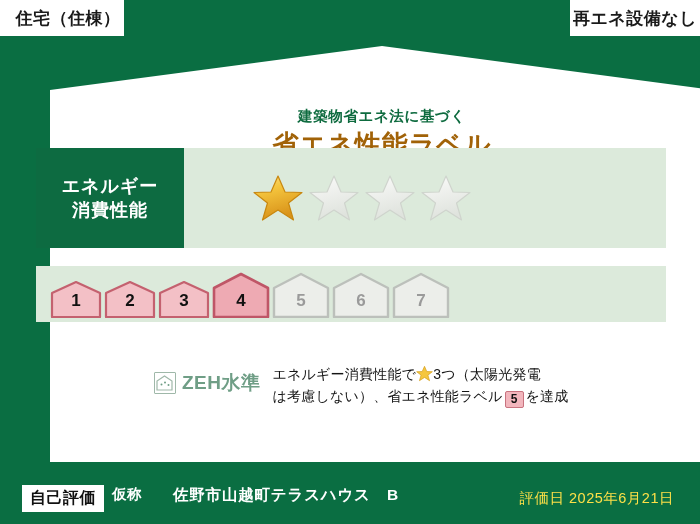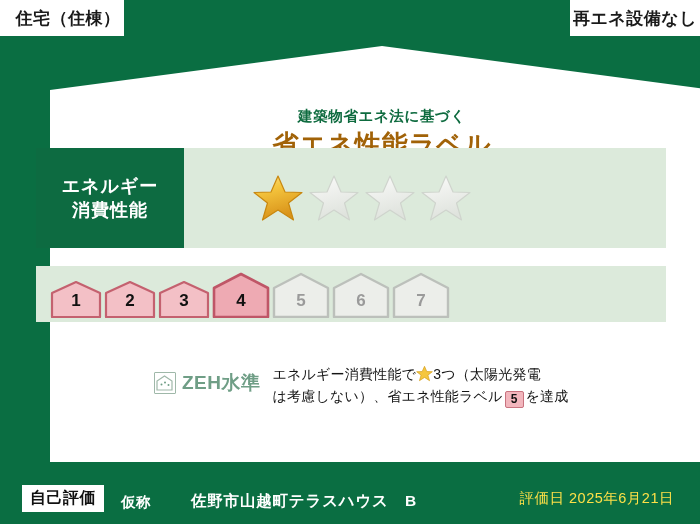--- a/index.html
+++ b/index.html
@@ -142,21 +142,21 @@
     margin:0 2px;
   }
 
   
   .footer{
     position:absolute; left:0; bottom:0; width:700px; height:52px;
     background:#0a6e42; z-index:7;
     display:flex; align-items:center;
   }
   .footer-left{
-    display:flex; align-items:flex-end; margin-left:22px; gap:17px;
+    display:flex; align-items:flex-start; margin-left:22px; gap:8px;
   }
   .badge{
     background:#ffffff; color:#111111;
     font-size:16px; font-weight:bold;
     padding:3px 8px; letter-spacing:0.5px;
   }
   .footer-kana{
     color:#ffffff; font-size:14.5px; font-weight:bold; letter-spacing:0.5px;
   }
   .footer-name{

